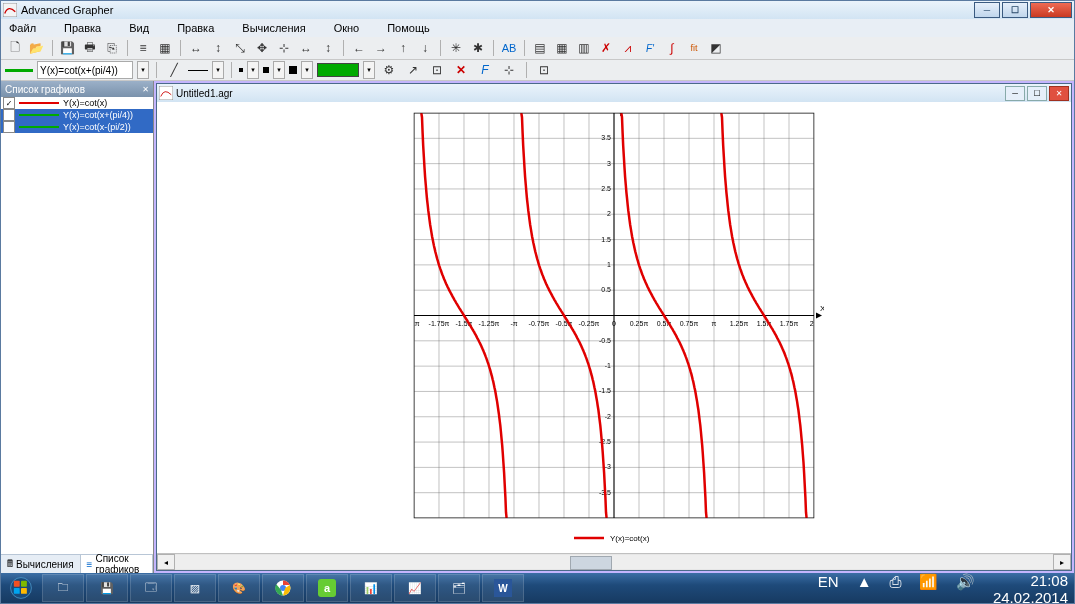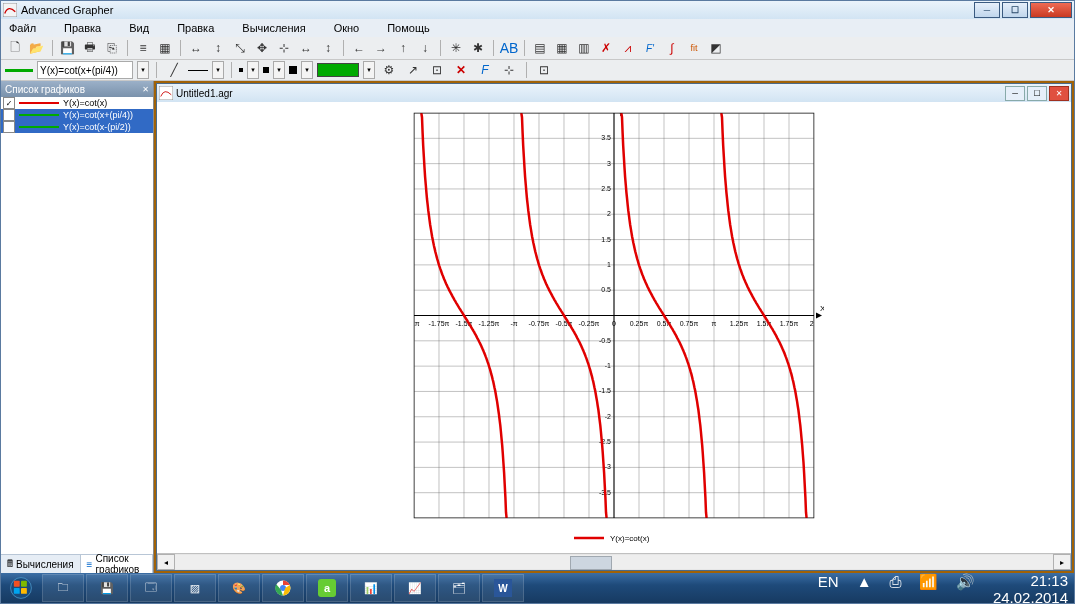--- a/index.html
+++ b/index.html
@@ -24,21 +24,21 @@
 .sidebar{width:152px;display:flex;flex-direction:column;background:#fff;border-right:1px solid #888}
 .side-title{height:16px;background:linear-gradient(#9bb0c8,#7a92ac);color:#fff;font-size:10px;display:flex;align-items:center;padding:0 4px}
 .graph-list{flex:1;background:#fff;overflow:auto}
 .graph-row{display:flex;align-items:center;height:12px;padding:0 2px;gap:4px;font-size:9px}
 .graph-row .chk{width:10px;height:10px;border:1px solid #888;background:#fff;display:flex;align-items:center;justify-content:center;font-size:8px}
 .graph-row .line{width:40px;height:2px}
 .graph-row.selected{background:#316ac5;color:#fff}
 .side-tabs{display:flex;height:18px;border-top:1px solid #b8c6d6;background:#e6edf5}
 .side-tab{display:flex;align-items:center;gap:3px;padding:0 6px;font-size:10px;border-right:1px solid #b8c6d6}
 .side-tab.active{background:#fff}
-.work-area{flex:1;display:flex;flex-direction:column;background:#a16207;position:relative}
+.work-area{flex:1;display:flex;flex-direction:column;background:#c4b5fd;position:relative}
 .doc-window{flex:1;margin:2px;display:flex;flex-direction:column;background:#fff;border:1px solid #4a6a8a}
 .doc-title{height:18px;background:linear-gradient(#eaf3fb,#d2e4f3);display:flex;align-items:center;padding:0 2px;font-size:10px}
 .doc-title .spacer{flex:1}
 .doc-btn{width:18px;height:13px;border:1px solid #8aa;margin-left:2px;display:flex;align-items:center;justify-content:center;font-size:8px;background:#e6effa}
 .doc-btn.close{background:#e05040;color:#fff;border-color:#a03020}
 .canvas-wrap{flex:1;display:flex;align-items:center;justify-content:center;background:#fff;overflow:hidden}
 .plot-area{position:relative;width:420px;height:440px}
 .statusbar{height:16px;background:#e6edf5;border-top:1px solid #b0b8c0;display:flex;align-items:center;padding:0 4px;font-size:10px;color:#444}
 .taskbar{height:30px;background:linear-gradient(#3b6ea5,#1e4a7a 40%,#173a61);display:flex;align-items:center;padding:0;position:relative}
 .start-orb{width:40px;height:30px;display:flex;align-items:center;justify-content:center}
@@ -99,21 +99,21 @@
     <div class="tbtn">↕</div>
     <div class="sep"></div>
     <div class="tbtn">←</div>
     <div class="tbtn">→</div>
     <div class="tbtn">↑</div>
     <div class="tbtn">↓</div>
     <div class="sep"></div>
     <div class="tbtn">✳</div>
     <div class="tbtn">✱</div>
     <div class="sep"></div>
-    <div class="tbtn" style="font-size:14px;color:#06c">AB</div>
+    <div class="tbtn" style="font-size:11px;color:#06c">AB</div>
     <div class="sep"></div>
     <div class="tbtn">▤</div>
     <div class="tbtn">▦</div>
     <div class="tbtn">▥</div>
     <div class="tbtn" style="color:#c00">✗</div>
     <div class="tbtn" style="color:#c00">⩘</div>
     <div class="tbtn" style="font-style:italic;color:#06c;font-size:10px">F'</div>
     <div class="tbtn" style="color:#c00">∫</div>
     <div class="tbtn" style="font-size:9px;color:#c50">fit</div>
     <div class="tbtn">◩</div>
@@ -346,18 +346,18 @@
     <div class="task-item">
         <span style="background:#2a5699;color:#fff;width:18px;height:18px;display:flex;align-items:center;justify-content:center;font-weight:bold;font-size:10px">W</span>
       </div>
     <div class="tray">
       <span>EN</span>
       <span>▲</span>
       <span>⎙</span>
       <span>📶</span>
       <span>🔊</span>
       <div class="clock">
-        <div>21:13</div>
+        <div>21:08</div>
         <div>24.02.2014</div>
       </div>
     </div>
   </div>
 </div>
 
 </body></html>

